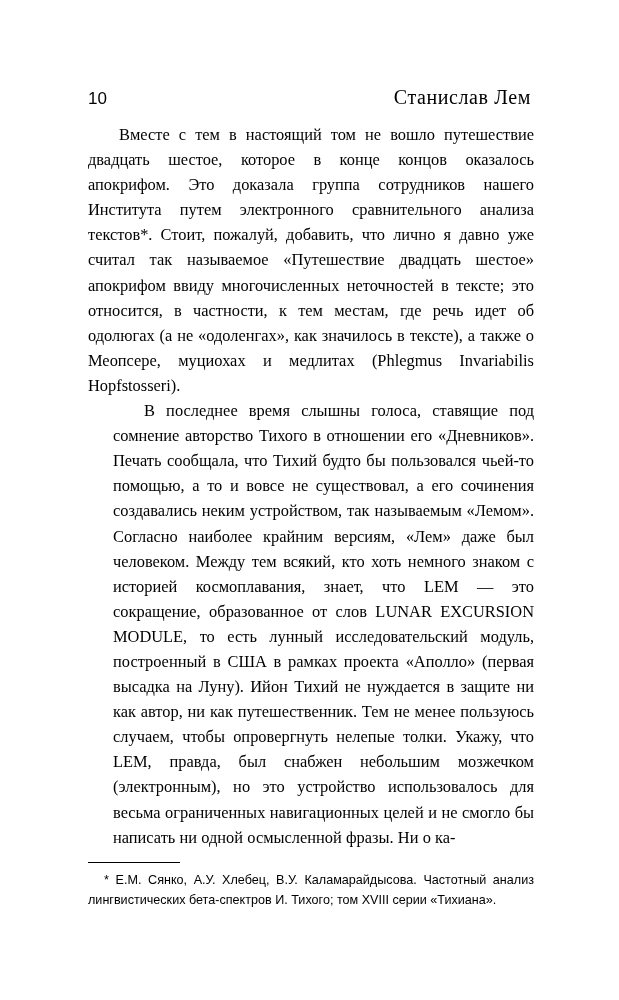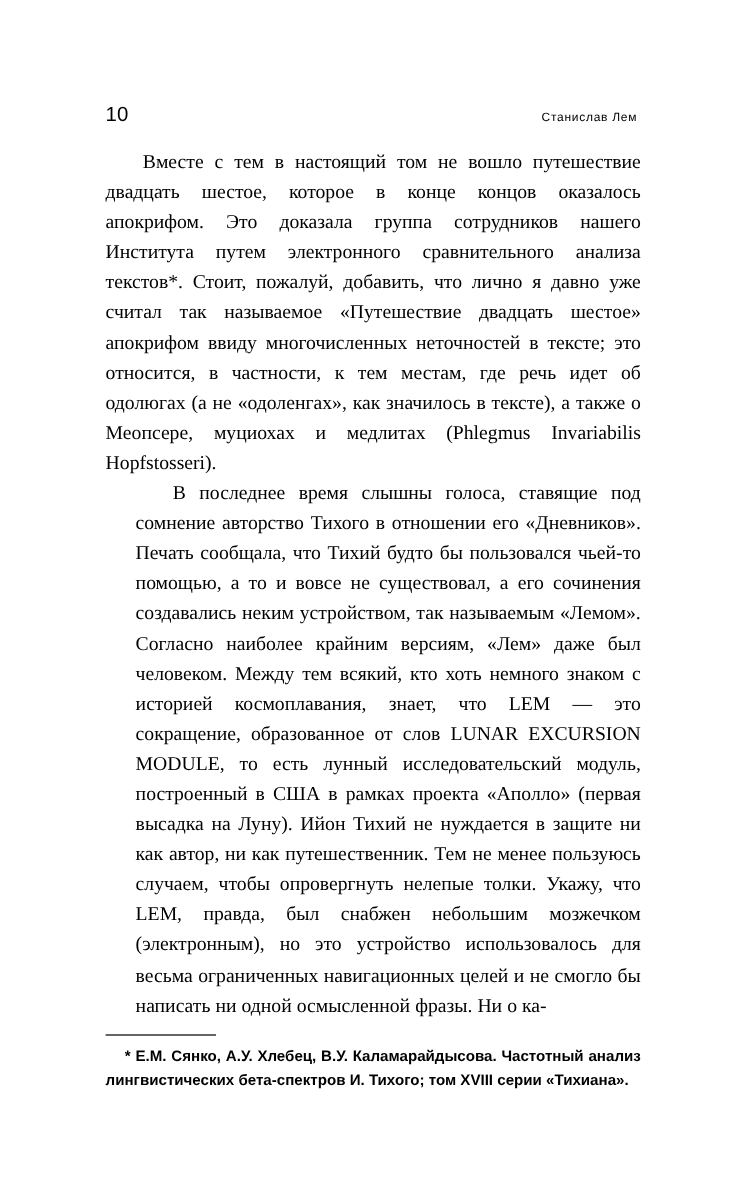--- a/index.html
+++ b/index.html
@@ -32,22 +32,22 @@
     align-items: baseline;
     justify-content: space-between;
   }
   .page-number {
     font-family: "Liberation Sans", sans-serif;
     font-size: 17px;
     letter-spacing: 0px;
     color: #000;
   }
   .running-title {
-    font-family: Liberation Sans, sans-serif;
-    font-size: 10px;
+    font-family: Liberation Serif, serif;
+    font-size: 20px;
     letter-spacing: 0.6px;
     color: #000;
   }
   .body-block {
     position: absolute;
     left: 88px;
     top: 122px;
     width: 446px;
   }
   p.para {
@@ -77,21 +77,20 @@
     margin-bottom: 8px;
   }
   .footnote {
     margin: 0;
     font-family: "Liberation Sans", sans-serif;
     font-size: 12.6px;
     line-height: 19.5px;
     text-align: justify;
     text-indent: 16px;
     color: #000;
-    font-weight: bold;
   }
 </style>
 </head>
 <body>
 
 <div class="page">
 
   <div class="header">
     <span class="page-number">10</span>
     <span class="running-title">Станислав Лем</span>

